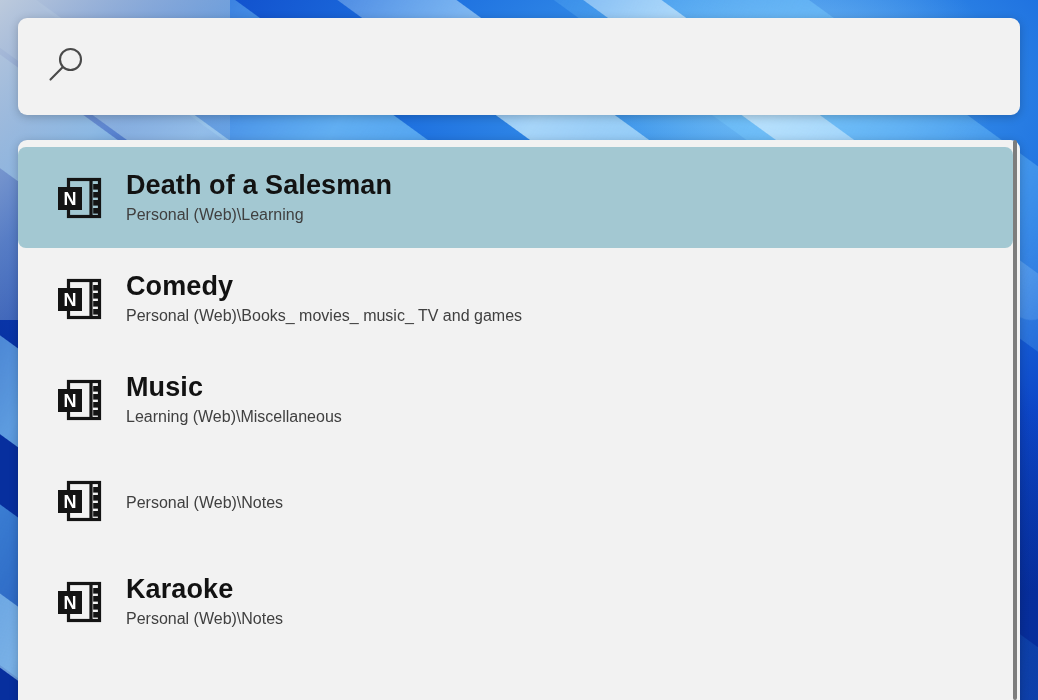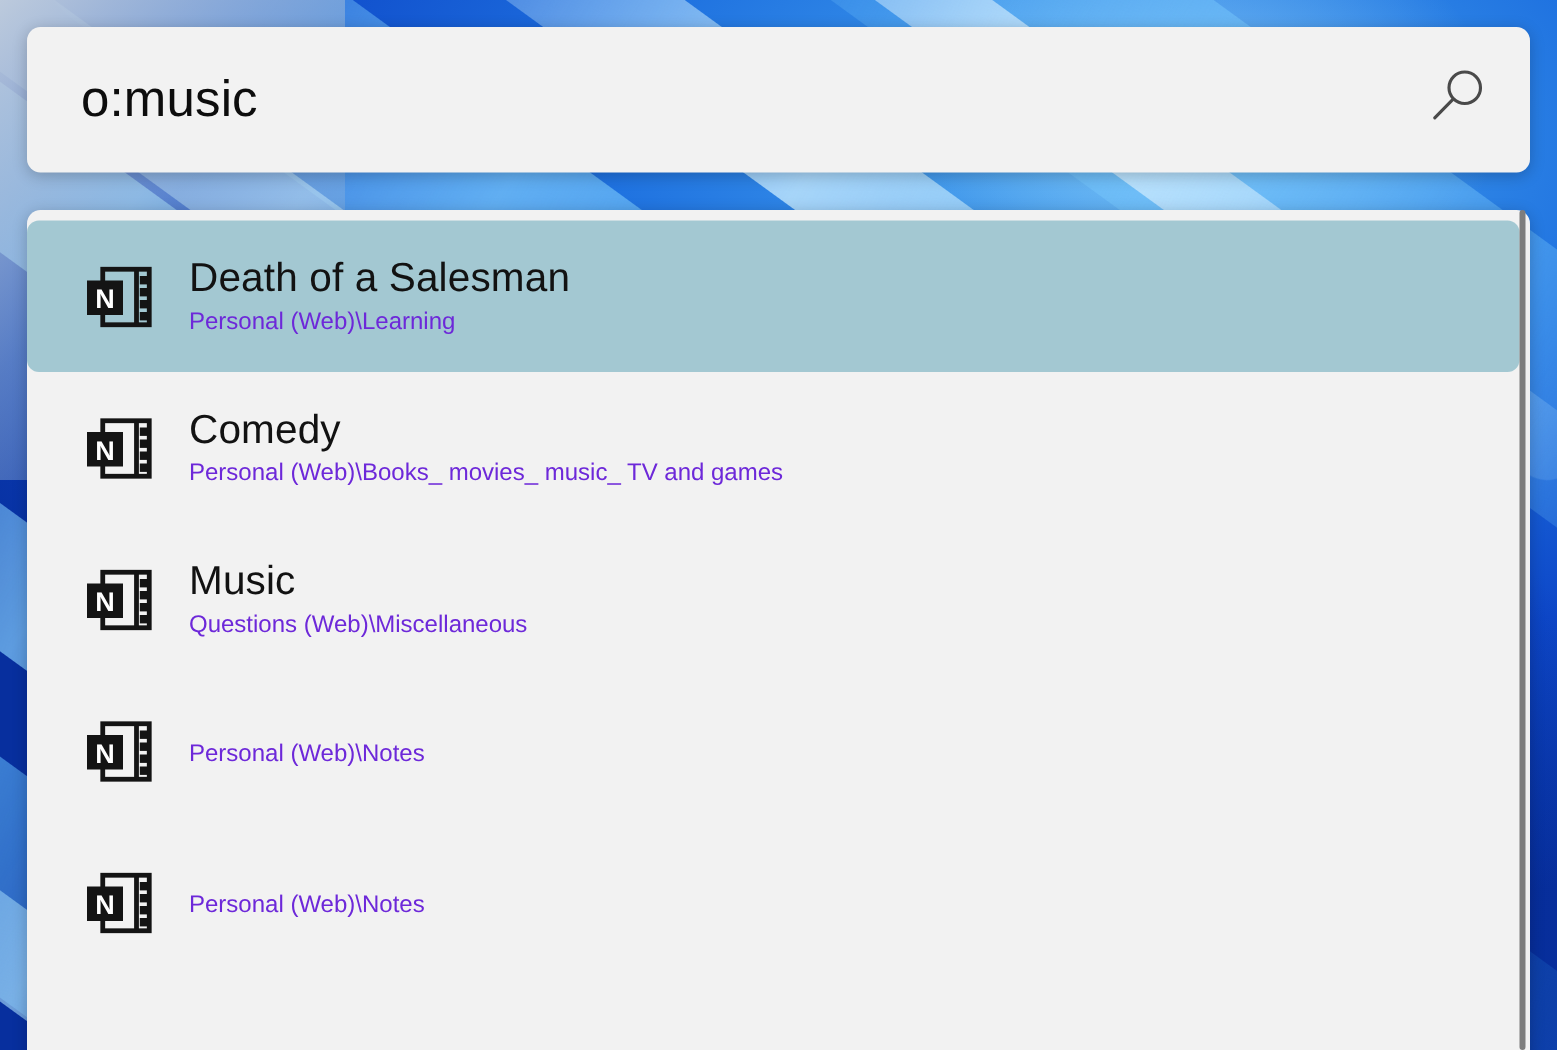--- a/index.html
+++ b/index.html
@@ -134,27 +134,27 @@
   .row-text {
     display: flex;
     flex-direction: column;
     justify-content: center;
     padding-left: 18px;
   }
   .row-title {
     font-size: 27px;
     color: #121212;
     line-height: 1.12;
-    font-weight: 400;
+    font-weight: 700;
     letter-spacing: 0.1px;
     white-space: nowrap;
   }
   .row-sub {
     font-size: 16px;
-    color: #6d28d9;
+    color: #404040;
     line-height: 1.15;
     margin-top: 6px;
     white-space: nowrap;
   }
 
   
   #results-scrollbar {
     position: absolute;
     left: 1013px;
     top: 140px;
@@ -178,21 +178,20 @@
   <div class="ribbon r2"></div>
   <div class="ribbon r4"></div>
   <div class="ribbon r5"></div>
   <div class="ribbon r7"></div>
   <div class="ribbon r8"></div>
   <div class="ribbon r9"></div>
   <div class="wall-dark-br"></div>
   <div class="wall-topleft-fade"></div>
 
   <div id="search-box">
-    <div id="search-input-text" title="Type here to search">o:music</div>
     <div id="search-icon-btn">
       <span>
         <svg width="46" height="46" viewBox="0 0 46 46" aria-hidden="true">
           <circle cx="27.5" cy="17.5" r="10.5" fill="none" stroke="#4a4a4a" stroke-width="2.1"></circle>
           <line x1="19.6" x2="7.5" y1="25.2" y2="37.6" stroke="#4a4a4a" stroke-width="2.1" stroke-linecap="round"></line>
         </svg>
       </span>
     </div>
   </div>
 
@@ -254,21 +253,21 @@
         <rect x="39.2" y="17" width="5.2" height="5.6" fill="#141414"></rect>
         <rect x="39.2" y="25" width="5.2" height="5.6" fill="#141414"></rect>
         <rect x="39.2" y="33" width="5.2" height="5.6" fill="#141414"></rect>
 
         <rect x="4" y="12" width="24" height="23" fill="#141414"></rect>
         <text x="16" y="30.4" text-anchor="middle" font-family="'Liberation Sans', sans-serif" font-size="18" font-weight="bold" fill="#ffffff">N</text>
       </svg>
     </div>
     <div class="row-text">
       <div class="row-title">Music</div>
-      <div class="row-sub">Questions (Web)\Miscellaneous</div>
+      <div class="row-sub">Learning (Web)\Miscellaneous</div>
     </div>
   </div>
         <div class="result-row">
     <div class="row-icon">
       <svg width="52" height="46" viewBox="0 0 52 46" aria-hidden="true">
 
         <rect x="14.5" y="4.5" width="31" height="37" fill="none" stroke="#141414" stroke-width="3.2"></rect>
 
         <line x1="37" y1="4.5" x2="37" y2="41.5" stroke="#141414" stroke-width="3.2"></line>
 
@@ -296,20 +295,21 @@
         <rect x="39.2" y="9" width="5.2" height="5.6" fill="#141414"></rect>
         <rect x="39.2" y="17" width="5.2" height="5.6" fill="#141414"></rect>
         <rect x="39.2" y="25" width="5.2" height="5.6" fill="#141414"></rect>
         <rect x="39.2" y="33" width="5.2" height="5.6" fill="#141414"></rect>
 
         <rect x="4" y="12" width="24" height="23" fill="#141414"></rect>
         <text x="16" y="30.4" text-anchor="middle" font-family="'Liberation Sans', sans-serif" font-size="18" font-weight="bold" fill="#ffffff">N</text>
       </svg>
     </div>
     <div class="row-text">
+      <div class="row-title">Karaoke</div>
       <div class="row-sub">Personal (Web)\Notes</div>
     </div>
   </div>
       </div>
   </div>
 
   <div id="results-scrollbar"></div>
 
 </div>
 

